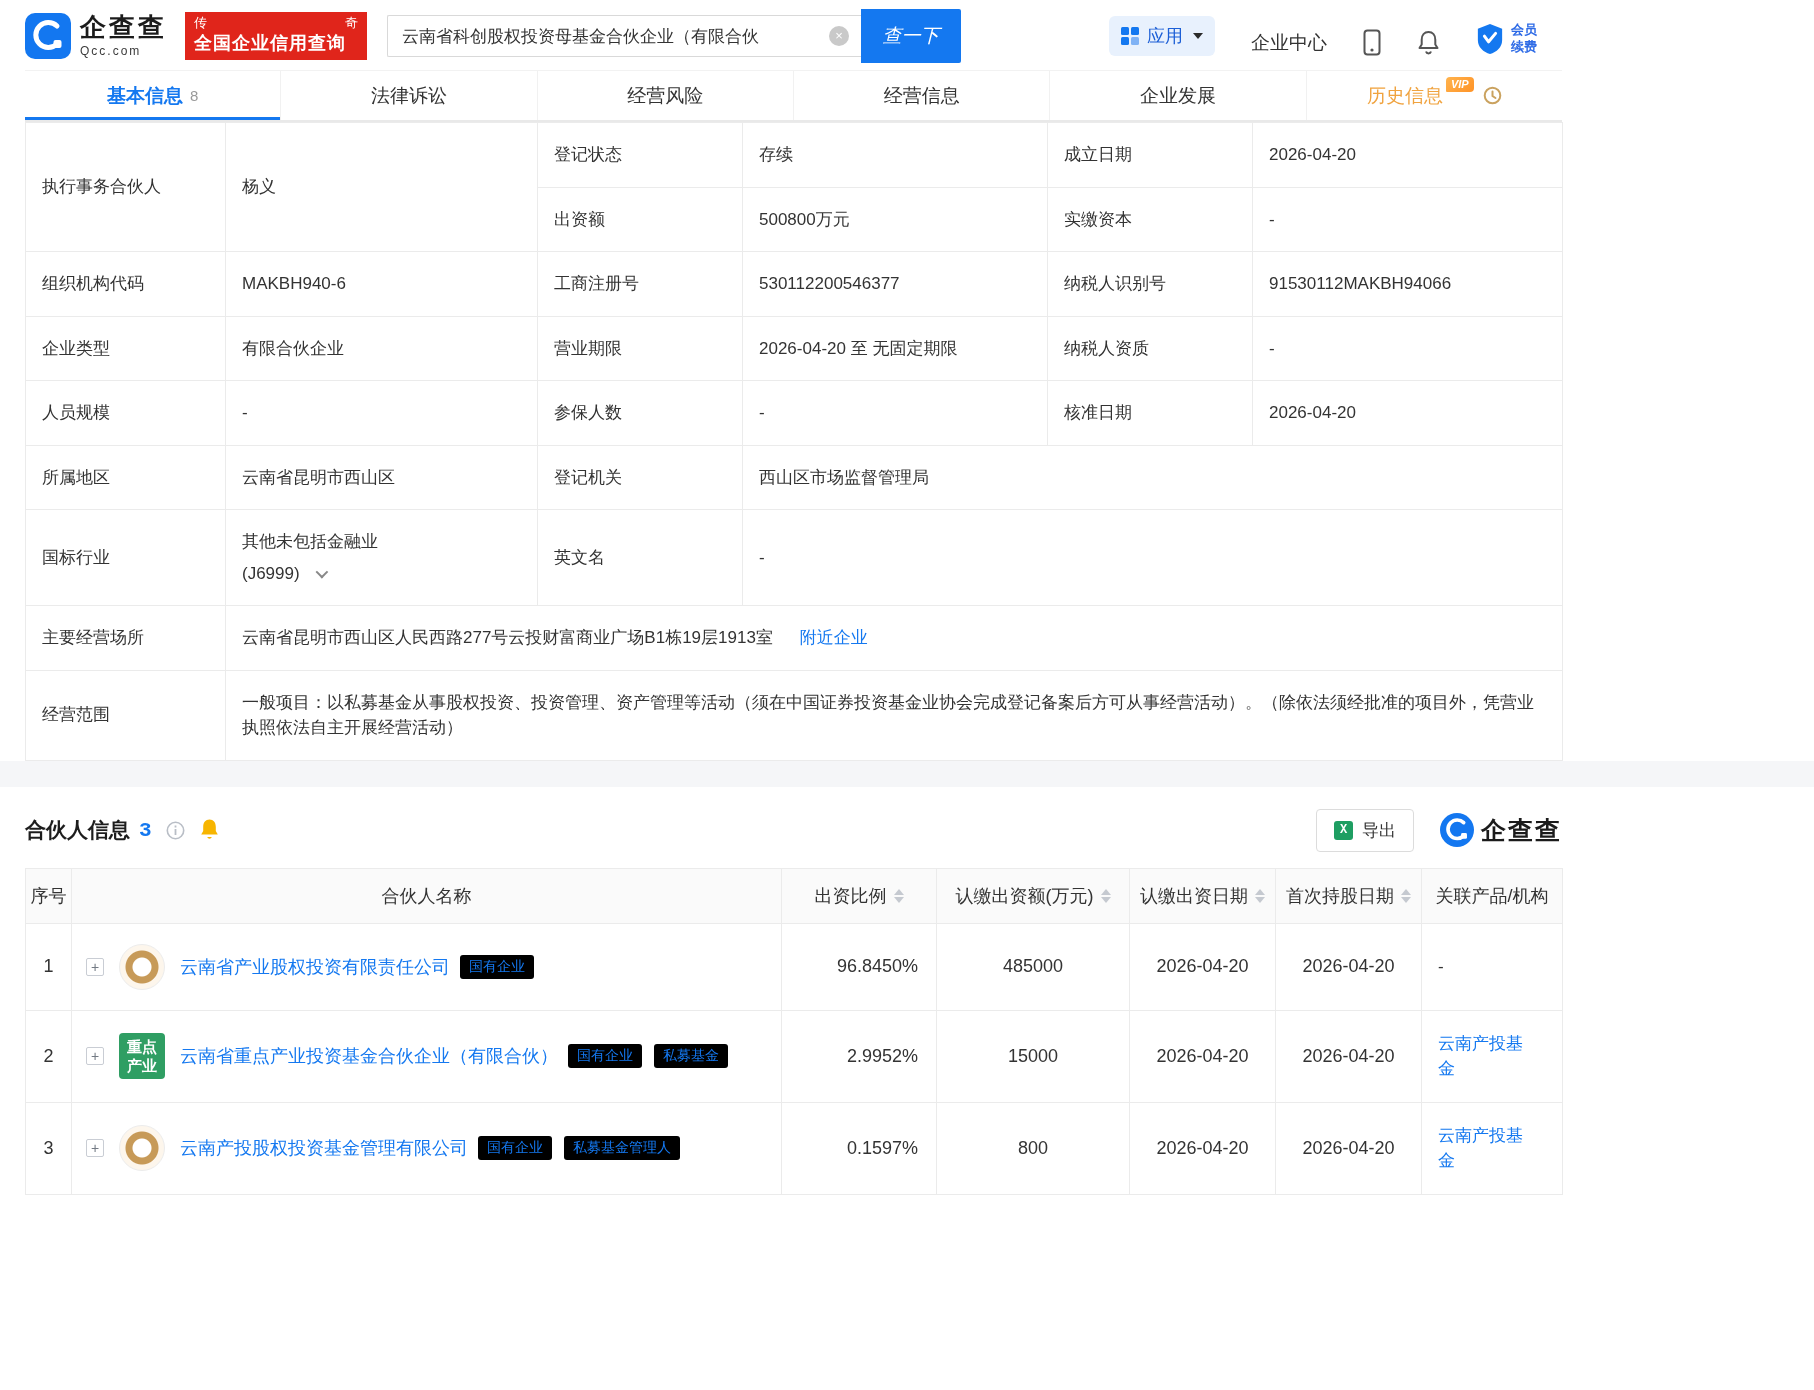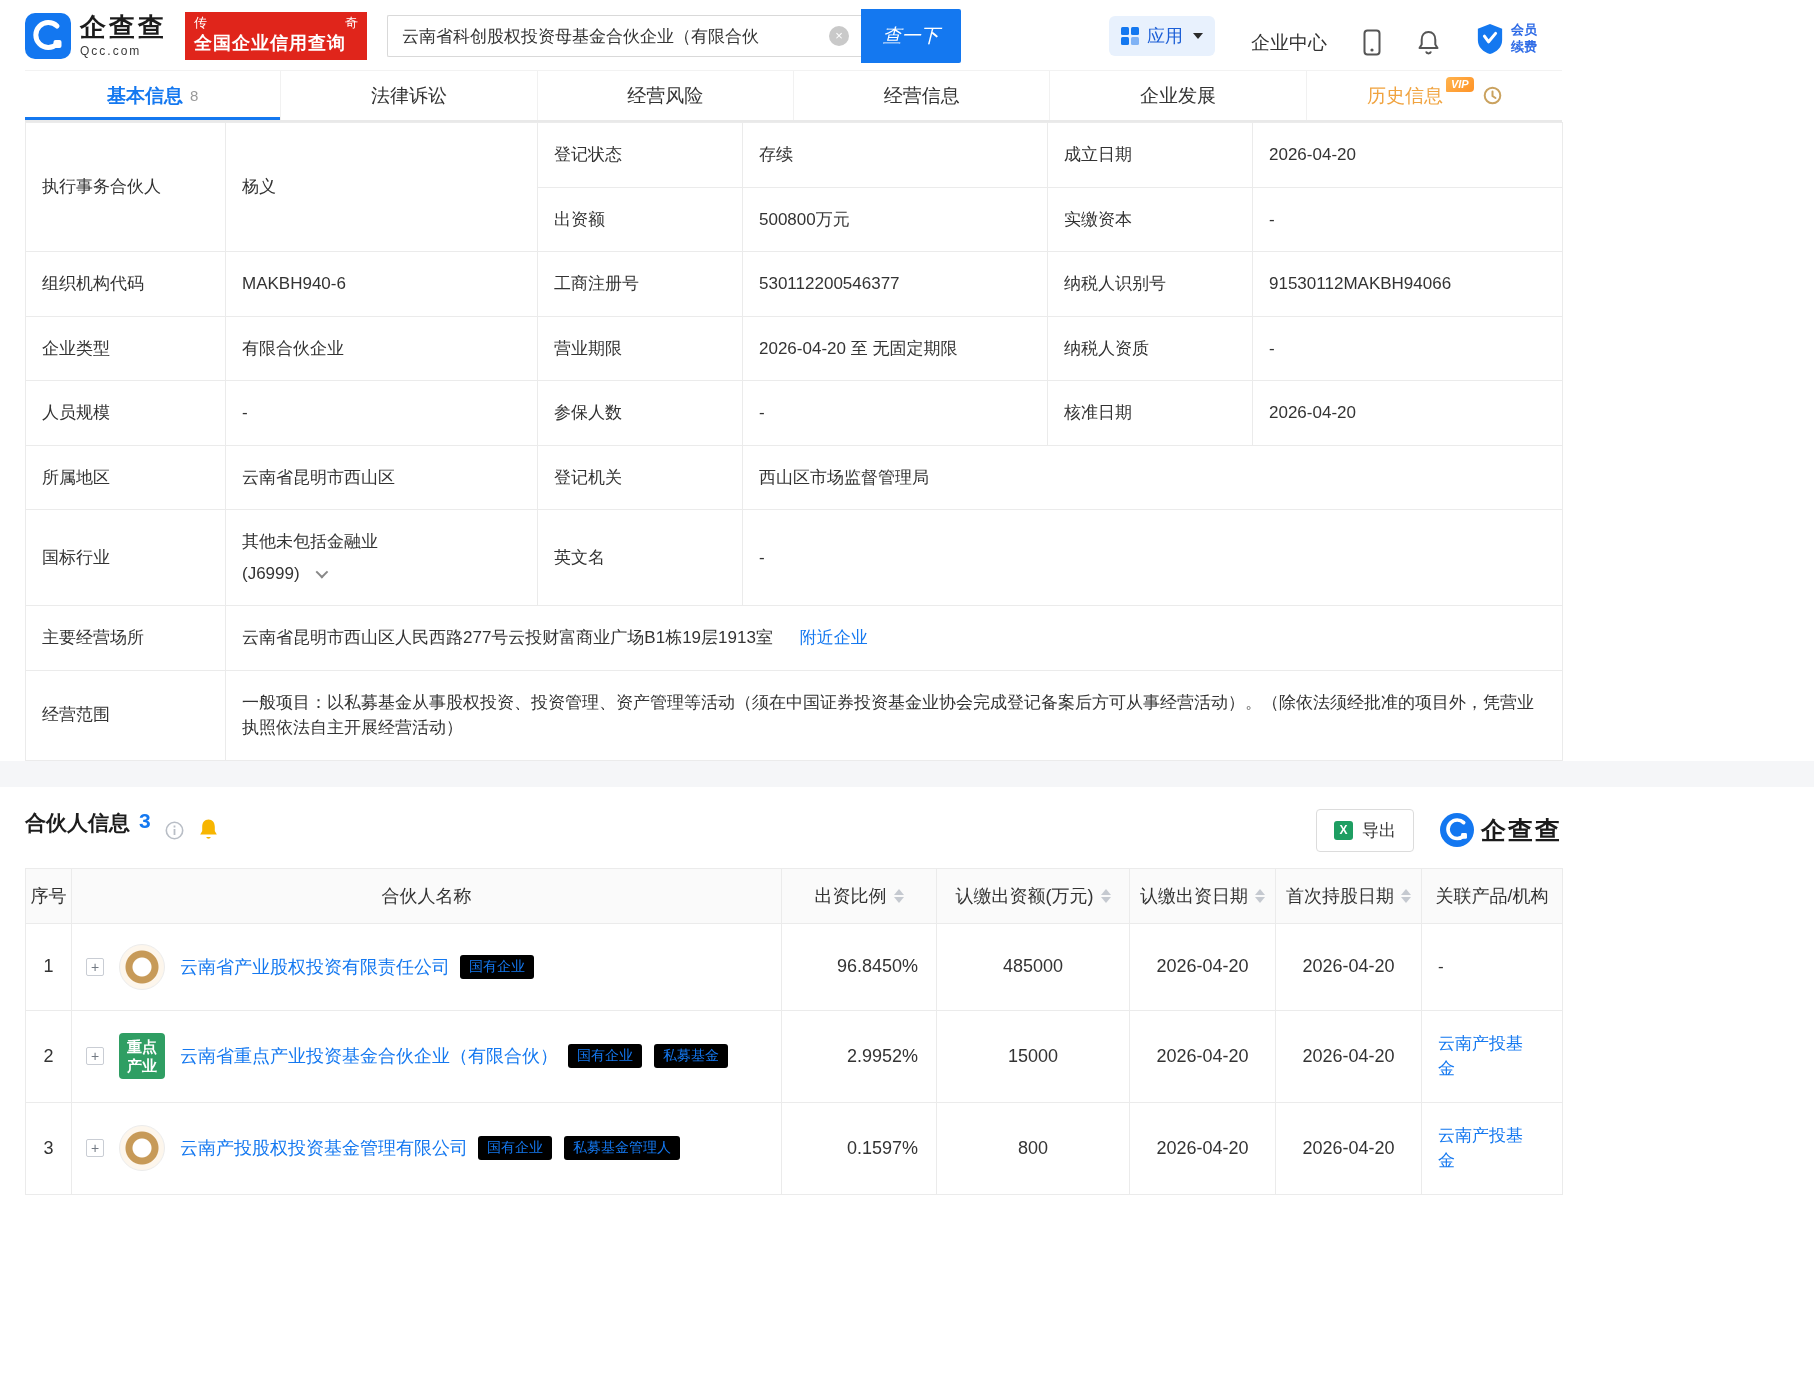--- a/index.html
+++ b/index.html
@@ -43,21 +43,21 @@
   
   .info-table { width:1537px; margin-left:25px; border-collapse:collapse; font-size:17px; table-layout:fixed; }
   .info-table td { border:1px solid #ebebeb; padding:19px 16px; line-height:1.5; vertical-align:middle; color:#333; word-break:break-all; }
   .industry-code { display:flex; align-items:center; gap:16px; margin-top:6px; }
   .chev { width:9px; height:9px; border-right:2px solid #888; border-bottom:2px solid #888; transform:rotate(45deg) translateY(-2px); cursor:pointer; flex:none; }
   .nearby { margin-left:22px; white-space:nowrap; }
 
   
   .band { width:1814px; height:26px; background:#f5f6f8; }
   .partners { margin-left:25px; width:1537px; padding-top:22px; }
-  .p-head { display:flex; margin-bottom:16px; }
+  .p-head { display:flex; align-items:center; margin-bottom:16px;font-family:Liberation Mono, monospace; }
   .p-title { font-size:21px; font-weight:bold; color:#1d1d1d; }
   .p-count { font-size:21px; font-weight:bold; color:#1478f0; margin-left:9px; }
   .p-icons { display:flex; align-items:center; gap:14px; margin-left:14px; }
   .p-actions { margin-left:auto; display:flex; align-items:center; gap:26px; }
   .export-btn { display:flex; align-items:center; gap:9px; background:#fff; border:1px solid #dcdcdc; border-radius:4px; padding:9px 17px; font-size:17px; color:#333; cursor:pointer; font-family:inherit; }
   .excel-icon { width:19px; height:19px; background:#1e9e62; border-radius:3px; color:#fff; font-size:12px; font-weight:bold; display:flex; align-items:center; justify-content:center; }
   .qcc-mini { display:flex; align-items:center; gap:7px; cursor:pointer; }
   .qcc-mini .t { font-size:25px; font-weight:bold; color:#1b1b1b; letter-spacing:2px; }
 
   .pt { width:1537px; border-collapse:collapse; table-layout:fixed; font-size:18px; }

